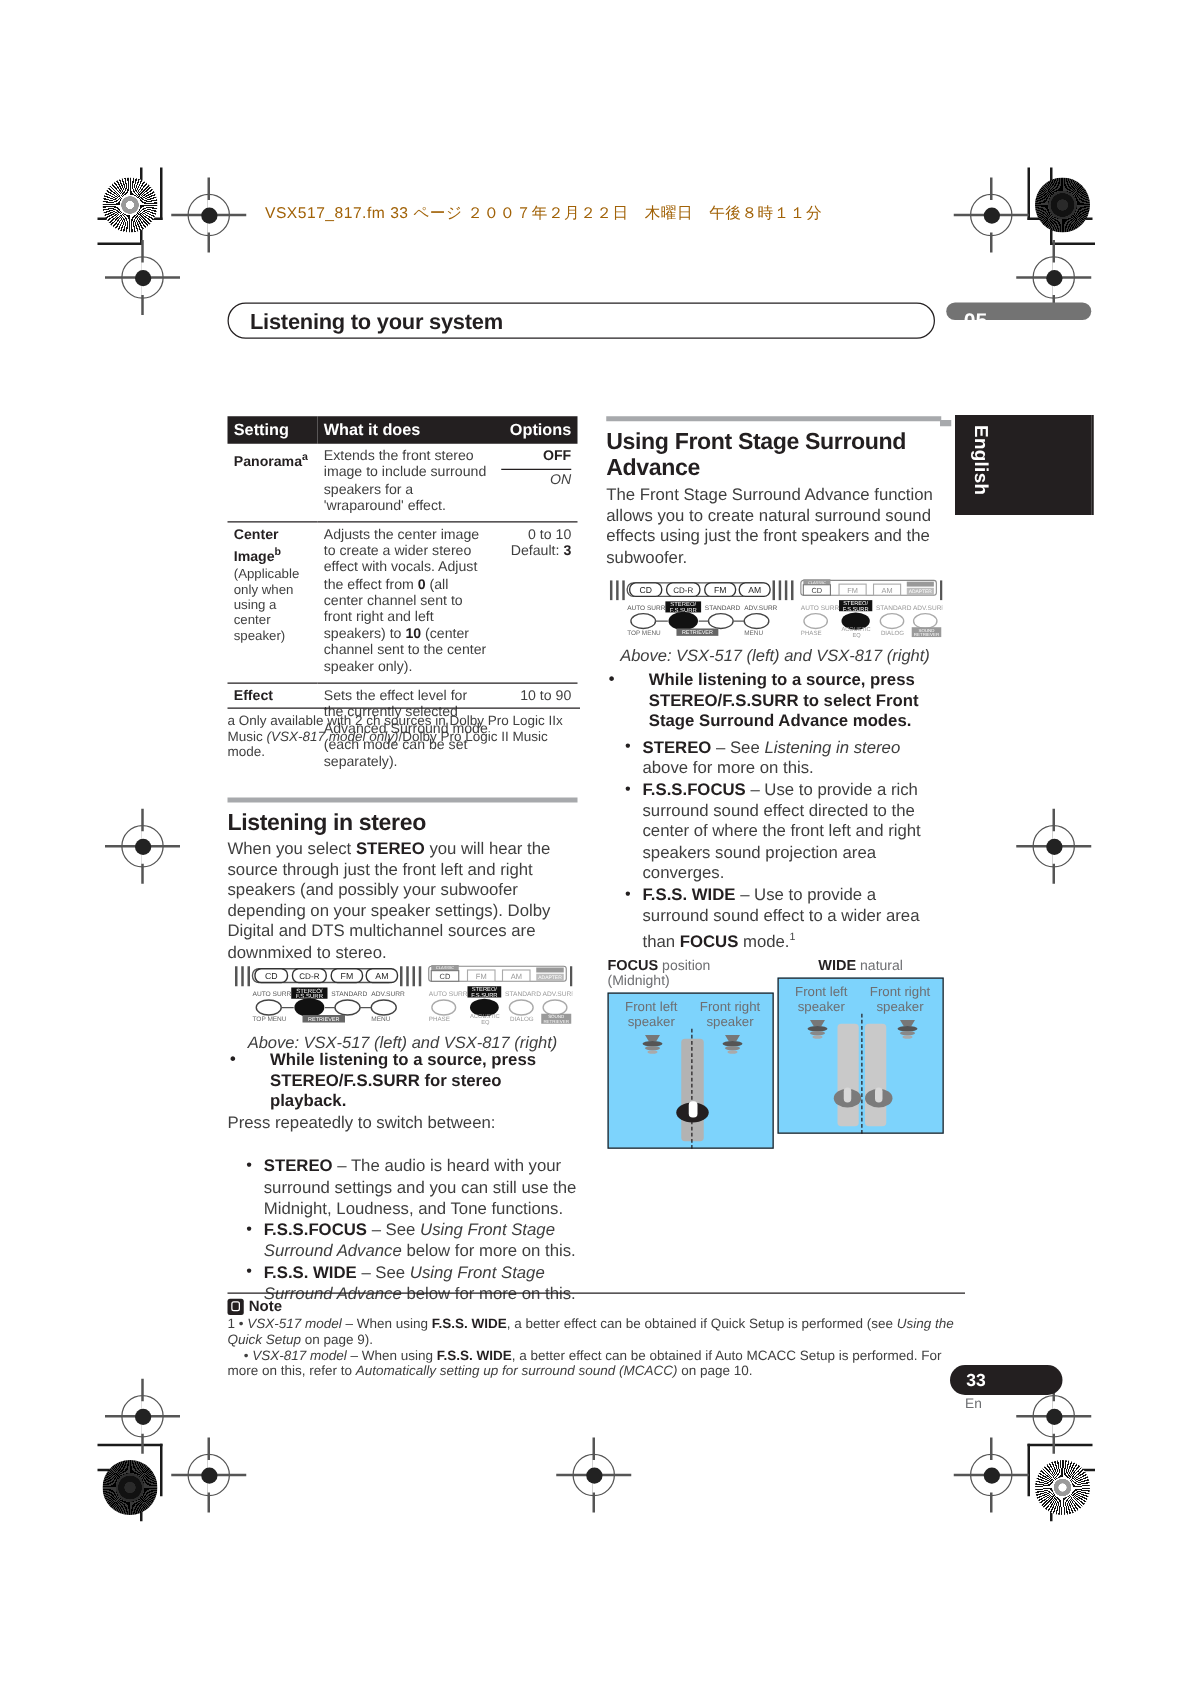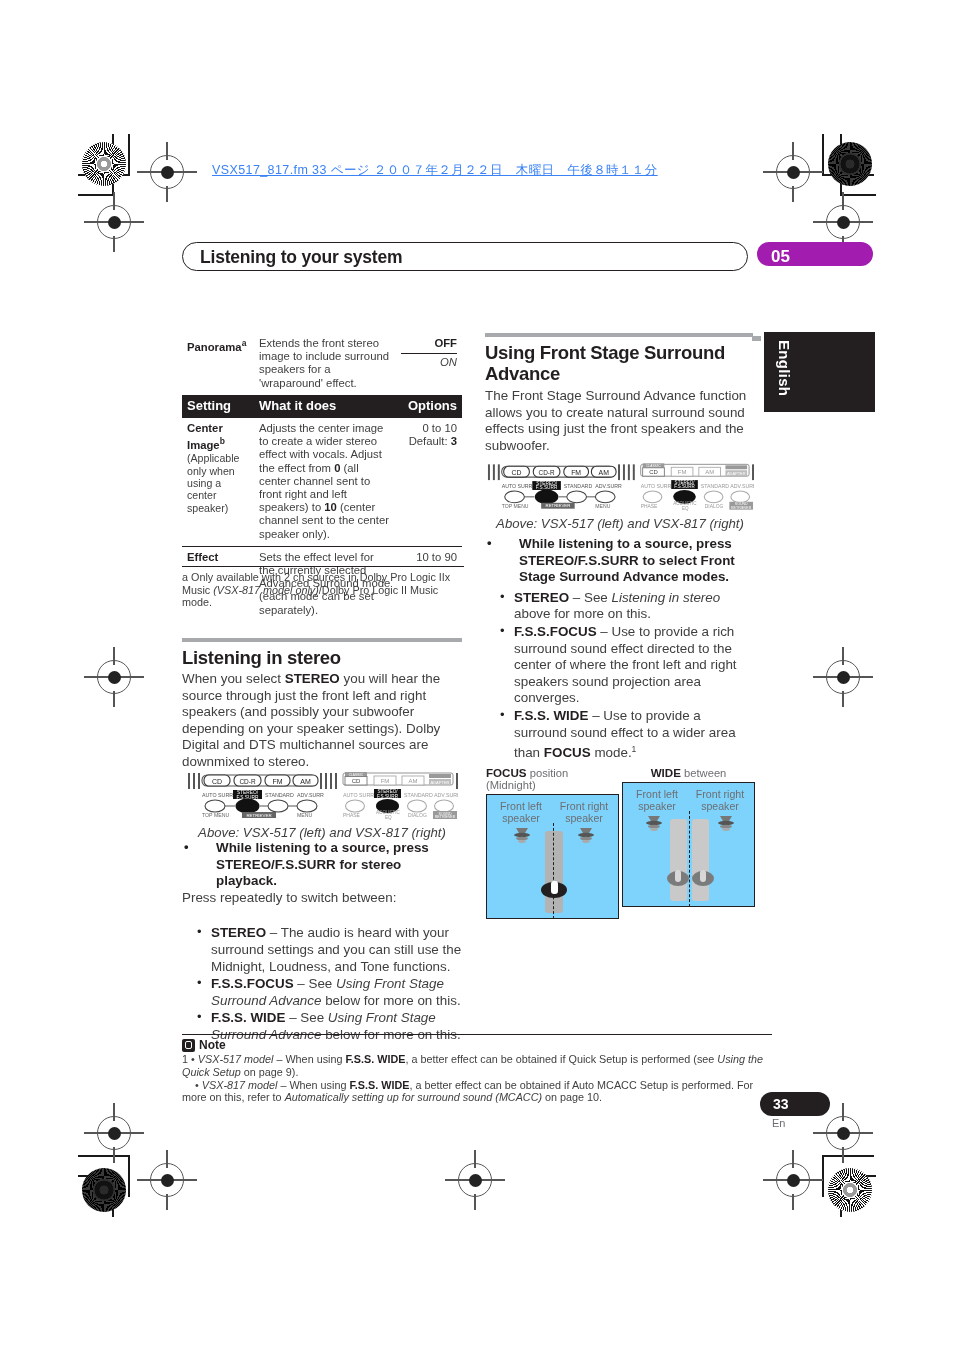--- a/index.html
+++ b/index.html
@@ -59,23 +59,22 @@
 
   .cropline { position: absolute; background: #1a1a1a; }
 
   
   .filename {
     position: absolute;
     left: 212px; top: 162px;
     font-family: "Liberation Sans", sans-serif;
     font-size: 12.5px;
     letter-spacing: 0.4px;
-    color: #3b82f6;
+    color: #a16207;
     white-space: nowrap;
-    text-decoration: underline;
   }
 
   
   .chapter-bar {
     position: absolute;
     left: 182px; top: 242px;
     width: 566px; height: 29px;
     border: 1.6px solid #231f20;
     border-radius: 15px;
     box-sizing: border-box;
@@ -84,22 +83,22 @@
     position: absolute;
     left: 200px; top: 247px;
     font-size: 17.5px;
     font-weight: bold;
     letter-spacing: -0.2px;
     color: #231f20;
   }
   .chapter-num {
     position: absolute;
     left: 757px; top: 242px;
-    width: 116px; height: 24px;
-    background: #a21caf;
+    width: 116px; height: 14px;
+    background: #737373;
     border-radius: 15px;
   }
   .chapter-num span {
     position: absolute;
     left: 14px; top: 5px;
     color: #fff;
     font-size: 17px;
     font-weight: bold;
   }
 
@@ -319,21 +318,21 @@
     color: #3f3f3f;
     margin-top: 1px;
   }
   .note-body p { margin: 0; }
   .note-body .ind { text-indent: 13px; }
 
   
   .pagenum {
     position: absolute;
     left: 760px; top: 1092px;
-    width: 70px; height: 24px;
+    width: 90px; height: 24px;
     background: #231f20;
     border-radius: 12px;
   }
   .pagenum span {
     position: absolute;
     left: 13px; top: 4px;
     color: #fff; font-size: 14px; font-weight: bold;
   }
   .pagelang {
     position: absolute;
@@ -436,33 +435,33 @@
 
 <div class="lang-rule"></div>
 <div class="lang-tab">
   <span>English</span>
 </div>
 <div class="lang-edge"></div>
 
 <table class="tbl">
   <tbody>
       <tr>
+    <th>Setting</th>
+    <th>What it does</th>
+    <th class="opt">Options</th>
+  </tr>
+
+  <tr>
     <td class="set"><span>Panorama</span><sup>a</sup></td>
     <td>Extends the front stereo image to include surround speakers for a 'wraparound' effect.</td>
     <td class="opts">
       <div class="opt-off">OFF</div>
       <div style="border-top:0.9px solid #231f20; margin:3px 0 2px 0;"></div>
       <div class="opt-on">ON</div>
     </td>
-  </tr>
-
-  <tr>
-    <th>Setting</th>
-    <th>What it does</th>
-    <th class="opt">Options</th>
   </tr>
 
   <tr class="rowline">
     <td class="set">
       <span>Center Image</span><sup>b</sup>
       <span class="note-sm">(Applicable only when using a center speaker)</span>
     </td>
     <td><span>Adjusts the center image to create a wider stereo effect with vocals. Adjust the effect from </span><b>0</b><span> (all center channel sent to front right and left speakers) to </span><b>10</b><span> (center channel sent to the center speaker only).</span></td>
     <td class="opts">
       <div>0 to 10</div>
@@ -696,21 +695,21 @@
     </svg>
     <div class="beam dark" style="left:58px; top:36px; width:18px; height:82px; border-radius:3px;"></div>
     <div class="dashline" style="left:66px; top:28px; height:96px;"></div>
     <div class="listener" style="left:54px; top:87px;">
       <div class="head"></div>
     </div>
   </div>
 </div>
 
 <div class="spk-wrap" style="left:622px; top:766px; width:133px;">
-  <div class="spk-head" style="text-align:center;"><b>WIDE</b><span> between</span></div>
+  <div class="spk-head" style="text-align:center;"><b>WIDE</b><span> natural</span></div>
   <div class="spk-box" style="width:133px; height:125px;">
     <div class="spk-label" style="left:3px; top:5px; white-space:pre-line;">Front left
 speaker</div>
     <div class="spk-label" style="right:3px; top:5px; white-space:pre-line;">Front right
 speaker</div>
     <svg class="spk-icon" style="left:20px; top:31px;" viewBox="0 0 22 18">
       <polygon points="5,2 17,2 14,7 8,7" fill="#777"></polygon>
       <ellipse cx="11" cy="9" rx="8" ry="2.2" fill="#555"></ellipse>
       <ellipse cx="11" cy="12.5" rx="6" ry="1.8" fill="#888"></ellipse>
       <ellipse cx="11" cy="15.5" rx="4" ry="1.4" fill="#aaa"></ellipse>

